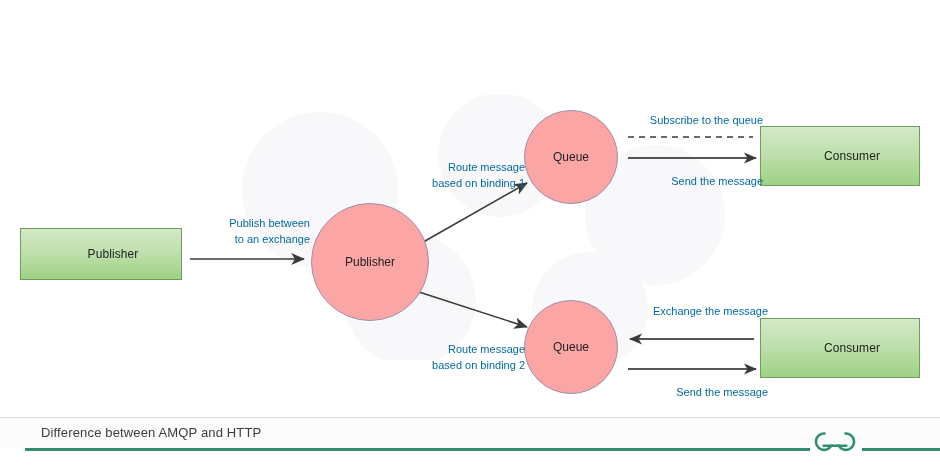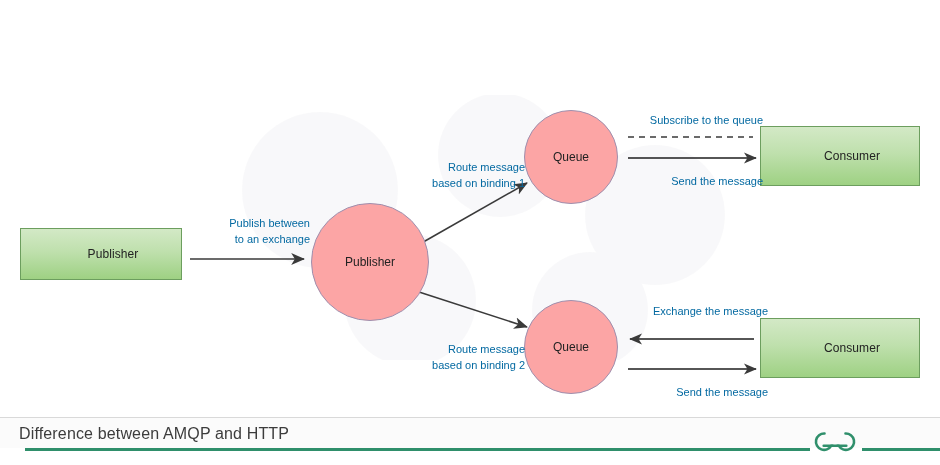--- a/index.html
+++ b/index.html
@@ -86,23 +86,23 @@
   .footer-band {
     position: absolute;
     left: 0;
     top: 418px;
     width: 940px;
     height: 30px;
     background: #fbfbfb;
   }
   .footer-caption {
     position: absolute;
-    left: 19px;
+    left: 41px;
     top: 425px;
-    font-size: 16px;
+    font-size: 13px;
     color: #3c3c3c;
     letter-spacing: .15px;
   }
   .footer-line-left {
     position: absolute;
     left: 25px;
     top: 448px;
     width: 785px;
     height: 2.5px;
     background: #2f8f6b;

